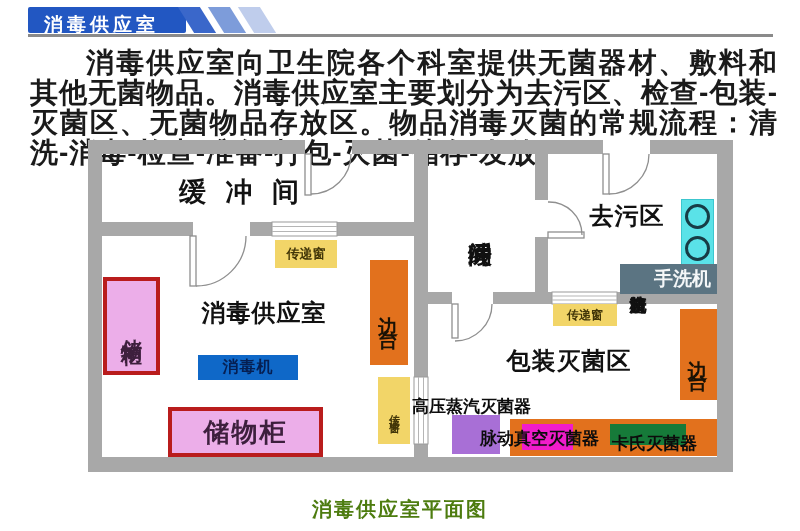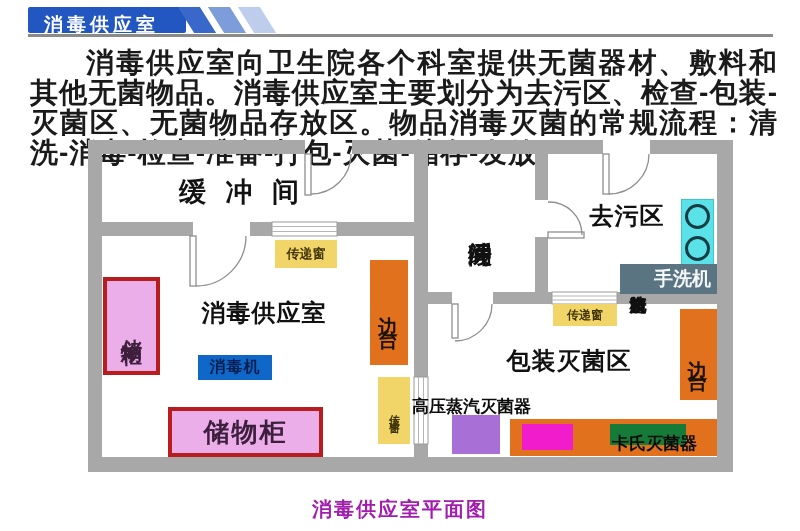--- a/index.html
+++ b/index.html
@@ -30,21 +30,21 @@
   .blue{background:#0f68c8;color:#061f52;font-weight:700;font-size:16px;}
   .cyan{background:#5ae2e8;border:1px solid #3cc6ce;flex-direction:column;gap:7px;}
   .cyan .ring{width:19px;height:19px;border:3px solid #173c46;border-radius:50%;}
   .slate{background:#5b7482;color:#f4f7f8;font-weight:700;font-size:19px;justify-content:flex-end;padding-right:6px;}
   .purple{background:#a86fd6;}
   .bigorange{background:#e2711d;}
   .magenta{background:#f11ccb;}
   .green{background:#167a39;}
   .eqlabel{position:absolute;font-size:17px;font-weight:700;color:#0c0c0c;white-space:nowrap;z-index:6;}
   .caption{position:absolute;left:0;top:496px;width:100%;text-align:center;
-           font-size:20px;font-weight:700;letter-spacing:2px;color:#a21caf;}
+           font-size:20px;font-weight:700;letter-spacing:2px;color:#4d7c0f;}
 </style>
 </head>
 <body>
 
 <div class="page">
 
   <div class="banner">
     <span>消毒供应室</span>
   </div>
   <div class="stripe s1"></div>
@@ -104,34 +104,35 @@
     </svg>
 
     <div class="abs roomlabel" style="left:84px;top:36px;width:140px;height:32px;font-size:27px;letter-spacing:6px;">缓 冲 间</div>
     <div class="abs roomlabel vtext" style="left:374px;top:40px;width:36px;height:84px;font-size:24px;">缓冲间</div>
     <div class="abs roomlabel" style="left:106px;top:158px;width:140px;height:30px;font-size:24px;letter-spacing:1px;">消毒供应室</div>
     <div class="abs roomlabel" style="left:498px;top:61px;width:82px;height:30px;font-size:24px;letter-spacing:1px;">去污区</div>
     <div class="abs roomlabel" style="left:415px;top:206px;width:132px;height:30px;font-size:24px;letter-spacing:1px;">包装灭菌区</div>
 
     <div class="abs pink vtext" style="left:15px;top:137px;width:57px;height:98px;font-size:21px;letter-spacing:3px;">储物柜</div>
     <div class="abs pink" style="left:80px;top:267px;width:155px;height:50px;font-size:26px;letter-spacing:2px;">储物柜</div>
-    <div class="abs blue" style="left:110px;top:215px;width:74px;height:25px;letter-spacing:1px;">消毒机</div>
+    <div class="abs blue" style="left:110px;top:215px;width:100px;height:25px;letter-spacing:1px;">消毒机</div>
     <div class="abs orange vtext" style="left:282px;top:120px;width:38px;height:105px;font-size:20px;letter-spacing:12px;">边台</div>
     <div class="abs orange vtext" style="left:592px;top:169px;width:37px;height:91px;font-size:20px;letter-spacing:10px;">边台</div>
     <div class="abs yellow" style="left:187px;top:100px;width:62px;height:28px;font-size:13px;">传递窗</div>
     <div class="abs yellow vtext" style="left:290px;top:237px;width:32px;height:67px;font-size:11px;letter-spacing:4px;">传递窗</div>
     <div class="abs yellow" style="left:465px;top:164px;width:64px;height:22px;font-size:12px;">传递窗</div>
     <div class="abs cyan" style="left:593px;top:59px;width:33px;height:66px;">
       <div class="ring"></div>
       <div class="ring"></div>
     </div>
     <div class="abs slate" style="left:532px;top:124px;width:97px;height:30px;text-align:right;">手洗机</div>
     <div class="abs roomlabel vtext" style="left:538px;top:88px;width:24px;height:108px;font-size:17px;font-weight:700;z-index:6;">超声波清洗机</div>
     <div class="abs purple" style="left:364px;top:275px;width:48px;height:39px;"></div>
     <div class="abs bigorange" style="left:422px;top:279px;width:207px;height:37px;"></div>
     <div class="abs magenta" style="left:434px;top:284px;width:51px;height:26px;z-index:4;"></div>
     <div class="abs green" style="left:522px;top:284px;width:76px;height:21px;z-index:4;"></div>
     <div class="eqlabel" style="left:324px;top:255px;">高压蒸汽灭菌器</div>
+    <div class="eqlabel" style="left:392px;top:287px;">脉动真空灭菌器</div>
     <div class="eqlabel" style="left:524px;top:292px;">卡氏灭菌器</div>
   </div>
 
   <div class="caption">消毒供应室平面图</div>
 </div>
 
 </body></html>

